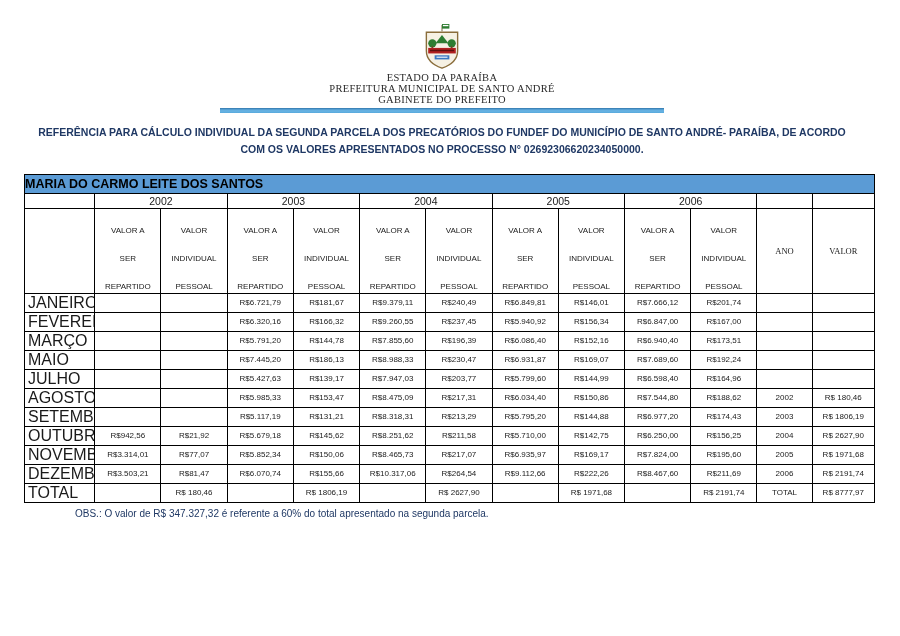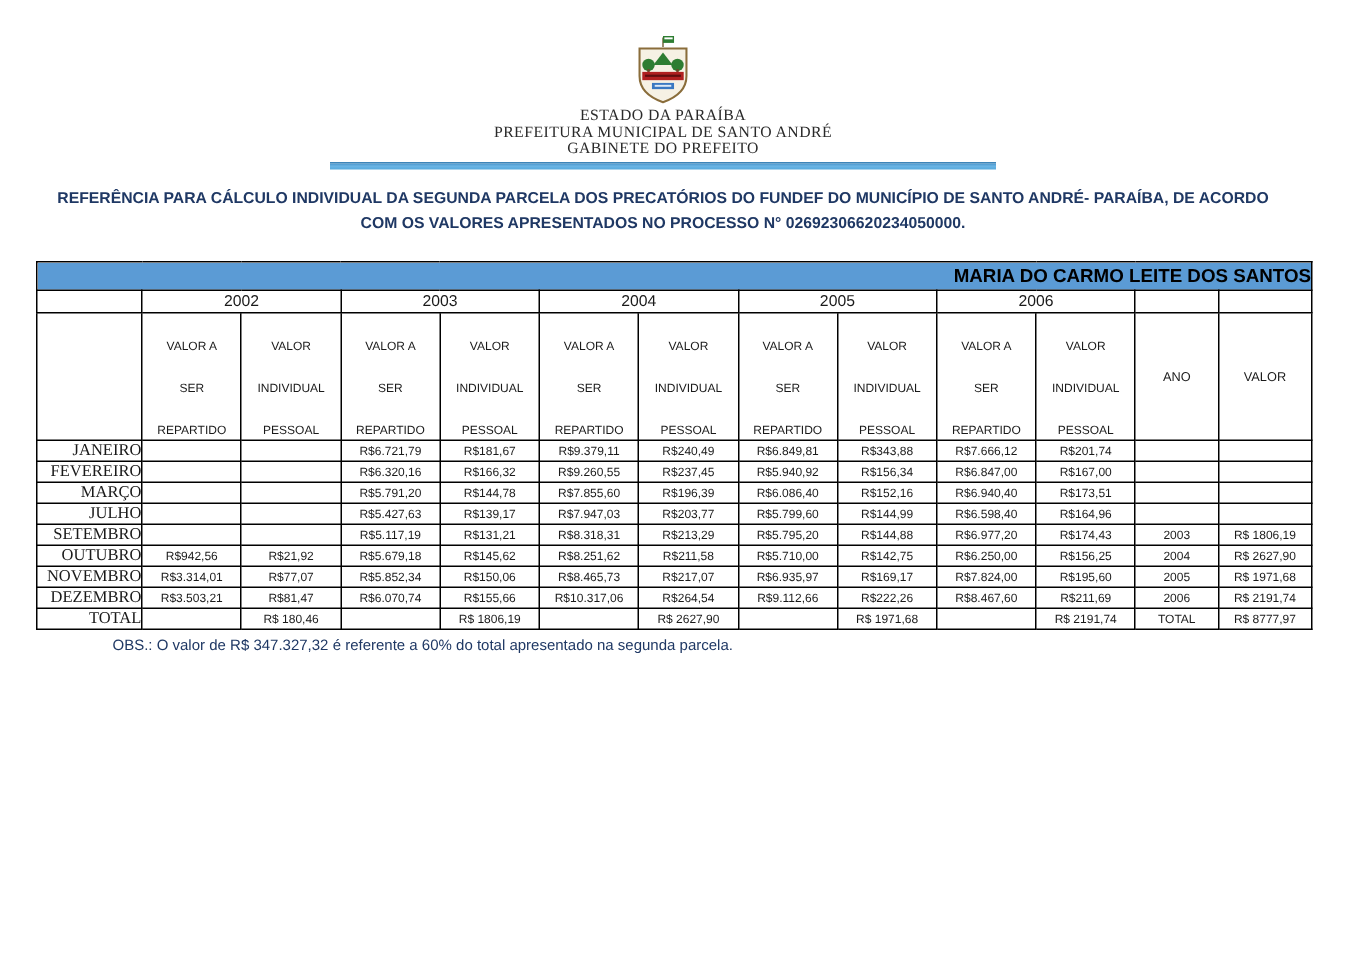--- a/index.html
+++ b/index.html
@@ -20,27 +20,27 @@
   .doc-title { width: 812px; margin: 11px auto 16px auto; text-align: center;
                font-size: 10.5px; font-weight: bold; line-height: 1.6;
                color: var(--navy); }
 
   
   table.precatorio { border-collapse: collapse; table-layout: fixed; width: 851px;
                      margin: 5px 0 0 24px; }
   table.precatorio th, table.precatorio td { border: 1px solid #000; overflow: hidden;
                      white-space: nowrap; }
   th.band { background: var(--band-blue); color: #000; font-size: 12.5px; font-weight: bold;
-            height: 19px; text-align: right; margin-top: 15px; }
+            height: 19px; text-align: left; margin-top: 15px; }
   tr.yrow th { height: 15px; font-size: 10.5px; font-weight: normal; text-align: center; }
   tr.hrow th { height: 42px; font-size: 8px; font-weight: normal; text-align: center;
                vertical-align: middle; white-space: normal; }
   tr.hrow th .hl { display: block; line-height: 1.5; margin-top: 16px; }
-  tr.hrow th.single { font-size: 8.5px; }
-  td.mon { font-size: 11px; text-align: right; padding-left: 3px; font-family: Liberation Serif, serif; }
+  tr.hrow th.single { font-size: 8.5px; font-family: Liberation Serif, serif; }
+  td.mon { font-size: 16px; text-align: left; padding-left: 3px; }
   td.val { font-size: 8px; text-align: center; }
   tbody tr td { height: 14px; }
 
   
   .obs { margin: 5px 0 15px 75px; font-size: 10px; color: var(--navy); }
 </style>
 </head>
 <body>
 
 <div class="page">
@@ -164,21 +164,21 @@
     <tbody>
         <tr>
           <td class="mon">JANEIRO</td>
           <td class="val"></td>
           <td class="val"></td>
           <td class="val">R$6.721,79</td>
           <td class="val">R$181,67</td>
           <td class="val">R$9.379,11</td>
           <td class="val">R$240,49</td>
           <td class="val">R$6.849,81</td>
-          <td class="val">R$343,88</td>
+          <td class="val">R$146,01</td>
           <td class="val">R$7.666,12</td>
           <td class="val">R$201,74</td>
           <td class="val"></td>
           <td class="val"></td>
         </tr>
         <tr>
           <td class="mon">FEVEREIRO</td>
           <td class="val"></td>
           <td class="val"></td>
           <td class="val">R$6.320,16</td>
@@ -201,33 +201,63 @@
           <td class="val">R$7.855,60</td>
           <td class="val">R$196,39</td>
           <td class="val">R$6.086,40</td>
           <td class="val">R$152,16</td>
           <td class="val">R$6.940,40</td>
           <td class="val">R$173,51</td>
           <td class="val"></td>
           <td class="val"></td>
         </tr>
         <tr>
+          <td class="mon">MAIO</td>
+          <td class="val"></td>
+          <td class="val"></td>
+          <td class="val">R$7.445,20</td>
+          <td class="val">R$186,13</td>
+          <td class="val">R$8.988,33</td>
+          <td class="val">R$230,47</td>
+          <td class="val">R$6.931,87</td>
+          <td class="val">R$169,07</td>
+          <td class="val">R$7.689,60</td>
+          <td class="val">R$192,24</td>
+          <td class="val"></td>
+          <td class="val"></td>
+        </tr>
+        <tr>
           <td class="mon">JULHO</td>
           <td class="val"></td>
           <td class="val"></td>
           <td class="val">R$5.427,63</td>
           <td class="val">R$139,17</td>
           <td class="val">R$7.947,03</td>
           <td class="val">R$203,77</td>
           <td class="val">R$5.799,60</td>
           <td class="val">R$144,99</td>
           <td class="val">R$6.598,40</td>
           <td class="val">R$164,96</td>
           <td class="val"></td>
           <td class="val"></td>
+        </tr>
+        <tr>
+          <td class="mon">AGOSTO</td>
+          <td class="val"></td>
+          <td class="val"></td>
+          <td class="val">R$5.985,33</td>
+          <td class="val">R$153,47</td>
+          <td class="val">R$8.475,09</td>
+          <td class="val">R$217,31</td>
+          <td class="val">R$6.034,40</td>
+          <td class="val">R$150,86</td>
+          <td class="val">R$7.544,80</td>
+          <td class="val">R$188,62</td>
+          <td class="val">2002</td>
+          <td class="val">R$ 180,46</td>
         </tr>
         <tr>
           <td class="mon">SETEMBRO</td>
           <td class="val"></td>
           <td class="val"></td>
           <td class="val">R$5.117,19</td>
           <td class="val">R$131,21</td>
           <td class="val">R$8.318,31</td>
           <td class="val">R$213,29</td>
           <td class="val">R$5.795,20</td>

